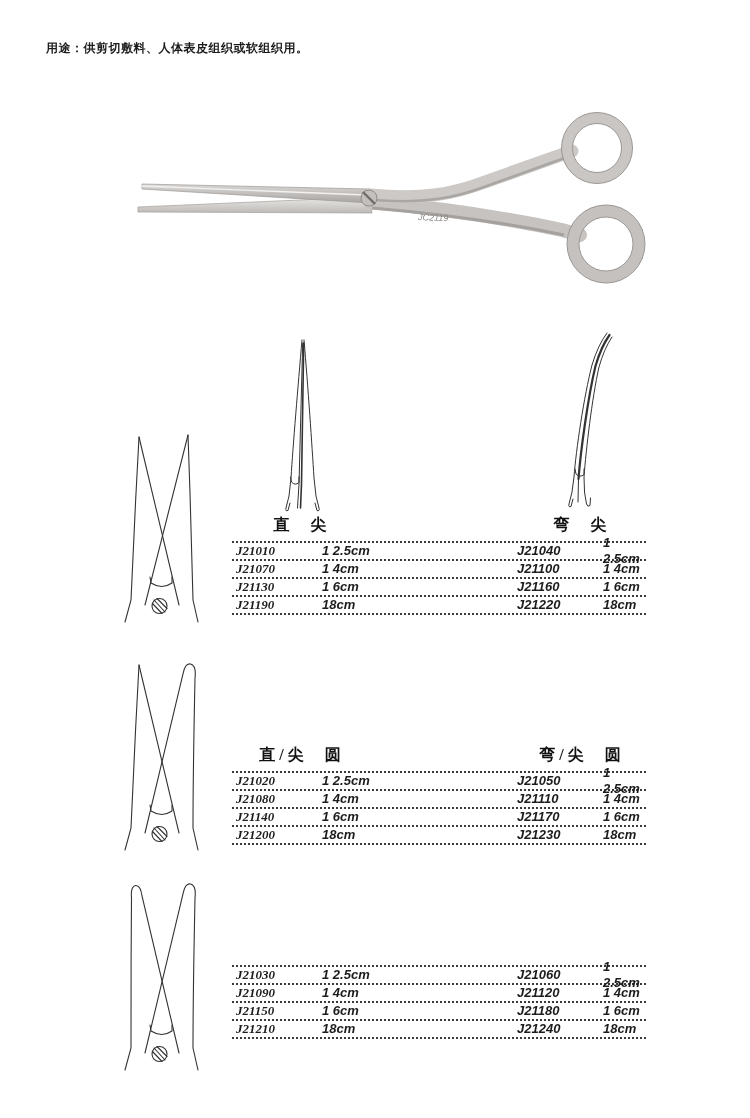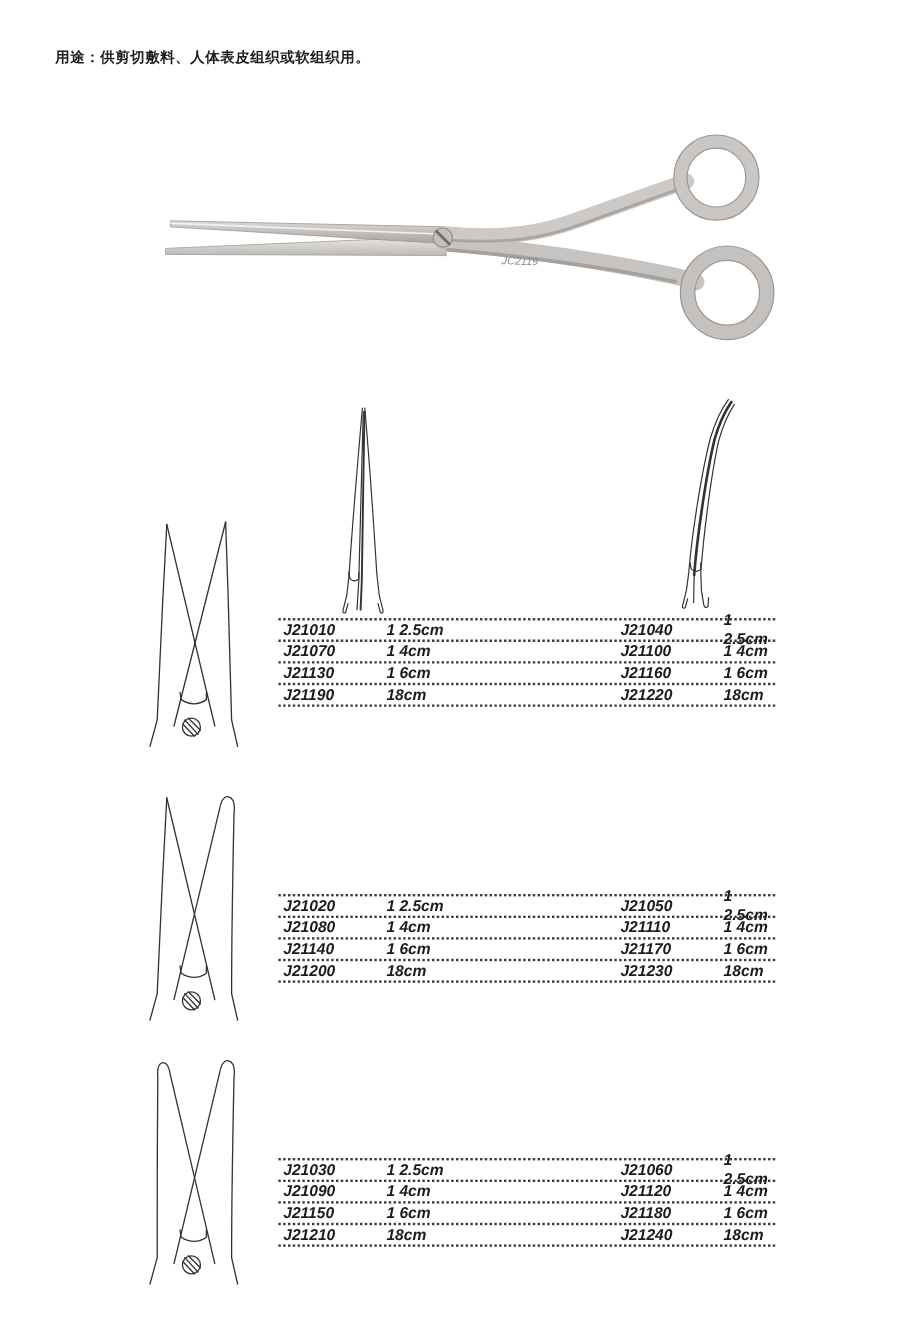--- a/index.html
+++ b/index.html
@@ -30,21 +30,21 @@
     font-family:"Liberation Serif",serif;font-weight:bold;font-size:16px;
     letter-spacing:4px;word-spacing:9px;white-space:nowrap;color:#111;
   }
   .hdr.left{left:0;}
   .hdr.right{left:280px;}
   .rows{border-bottom:2px dotted #3a3a3a;}
   .trow{
     display:flex;align-items:center;height:16px;border-top:2px dotted #3a3a3a;
     font-weight:bold;font-style:italic;font-size:13px;line-height:16px;
   }
-  .c1{width:86px;padding-left:4px;}
+  .c1{width:86px;padding-left:4px;font-family:Liberation Serif, serif;}
   .c2{width:195px;}
   .c3{width:86px;}
   .c4{flex:1;}
   svg{display:block;}
 </style>
 </head>
 <body>
 
 <div class="usage">用途：供剪切敷料、人体表皮组织或软组织用。</div>
 
@@ -130,20 +130,24 @@
   <svg width="60" height="184" viewBox="0 0 60 184" fill="none" stroke="#333" stroke-width="1" stroke-linecap="round">
     <path d="M45,3 Q36,15 30,35 C22,66 14,120 12,147 L10,162 L7,174 Q6,177.5 9,176.5 L11,169"></path>
     <path d="M50,7 Q42,19 37,37 C30,68 24,120 22,147 L22.5,162 L24.5,174 Q25.5,177.5 28,175.5 L28.5,168"></path>
     <path d="M47.5,5 Q39,17 33.5,36 C26,67 18.5,122 16.5,149" stroke-width="2.2"></path>
     <path d="M16.5,149 L16,172"></path>
     <path d="M13,139 L14,144 Q18,148 22,144.5 L22,139"></path>
   </svg>
 </div>
 
 <div class="spec t1">
+  <div class="hdrrow">
+    <span class="hdr left">直 尖</span>
+    <span class="hdr right">弯 尖</span>
+  </div>
   <div class="rows">
     <div class="trow">
       <span class="c1">J21010</span>
       <span class="c2">1 2.5cm</span>
       <span class="c3">J21040</span>
       <span class="c4">1 2.5cm</span>
     </div>
     <div class="trow">
       <span class="c1">J21070</span>
       <span class="c2">1 4cm</span>
@@ -159,20 +163,24 @@
     <div class="trow">
       <span class="c1">J21190</span>
       <span class="c2">18cm</span>
       <span class="c3">J21220</span>
       <span class="c4">18cm</span>
     </div>
   </div>
 </div>
 
 <div class="spec t2">
+  <div class="hdrrow">
+    <span class="hdr left">直/尖 圆</span>
+    <span class="hdr right">弯/尖 圆</span>
+  </div>
   <div class="rows">
     <div class="trow">
       <span class="c1">J21020</span>
       <span class="c2">1 2.5cm</span>
       <span class="c3">J21050</span>
       <span class="c4">1 2.5cm</span>
     </div>
     <div class="trow">
       <span class="c1">J21080</span>
       <span class="c2">1 4cm</span>

